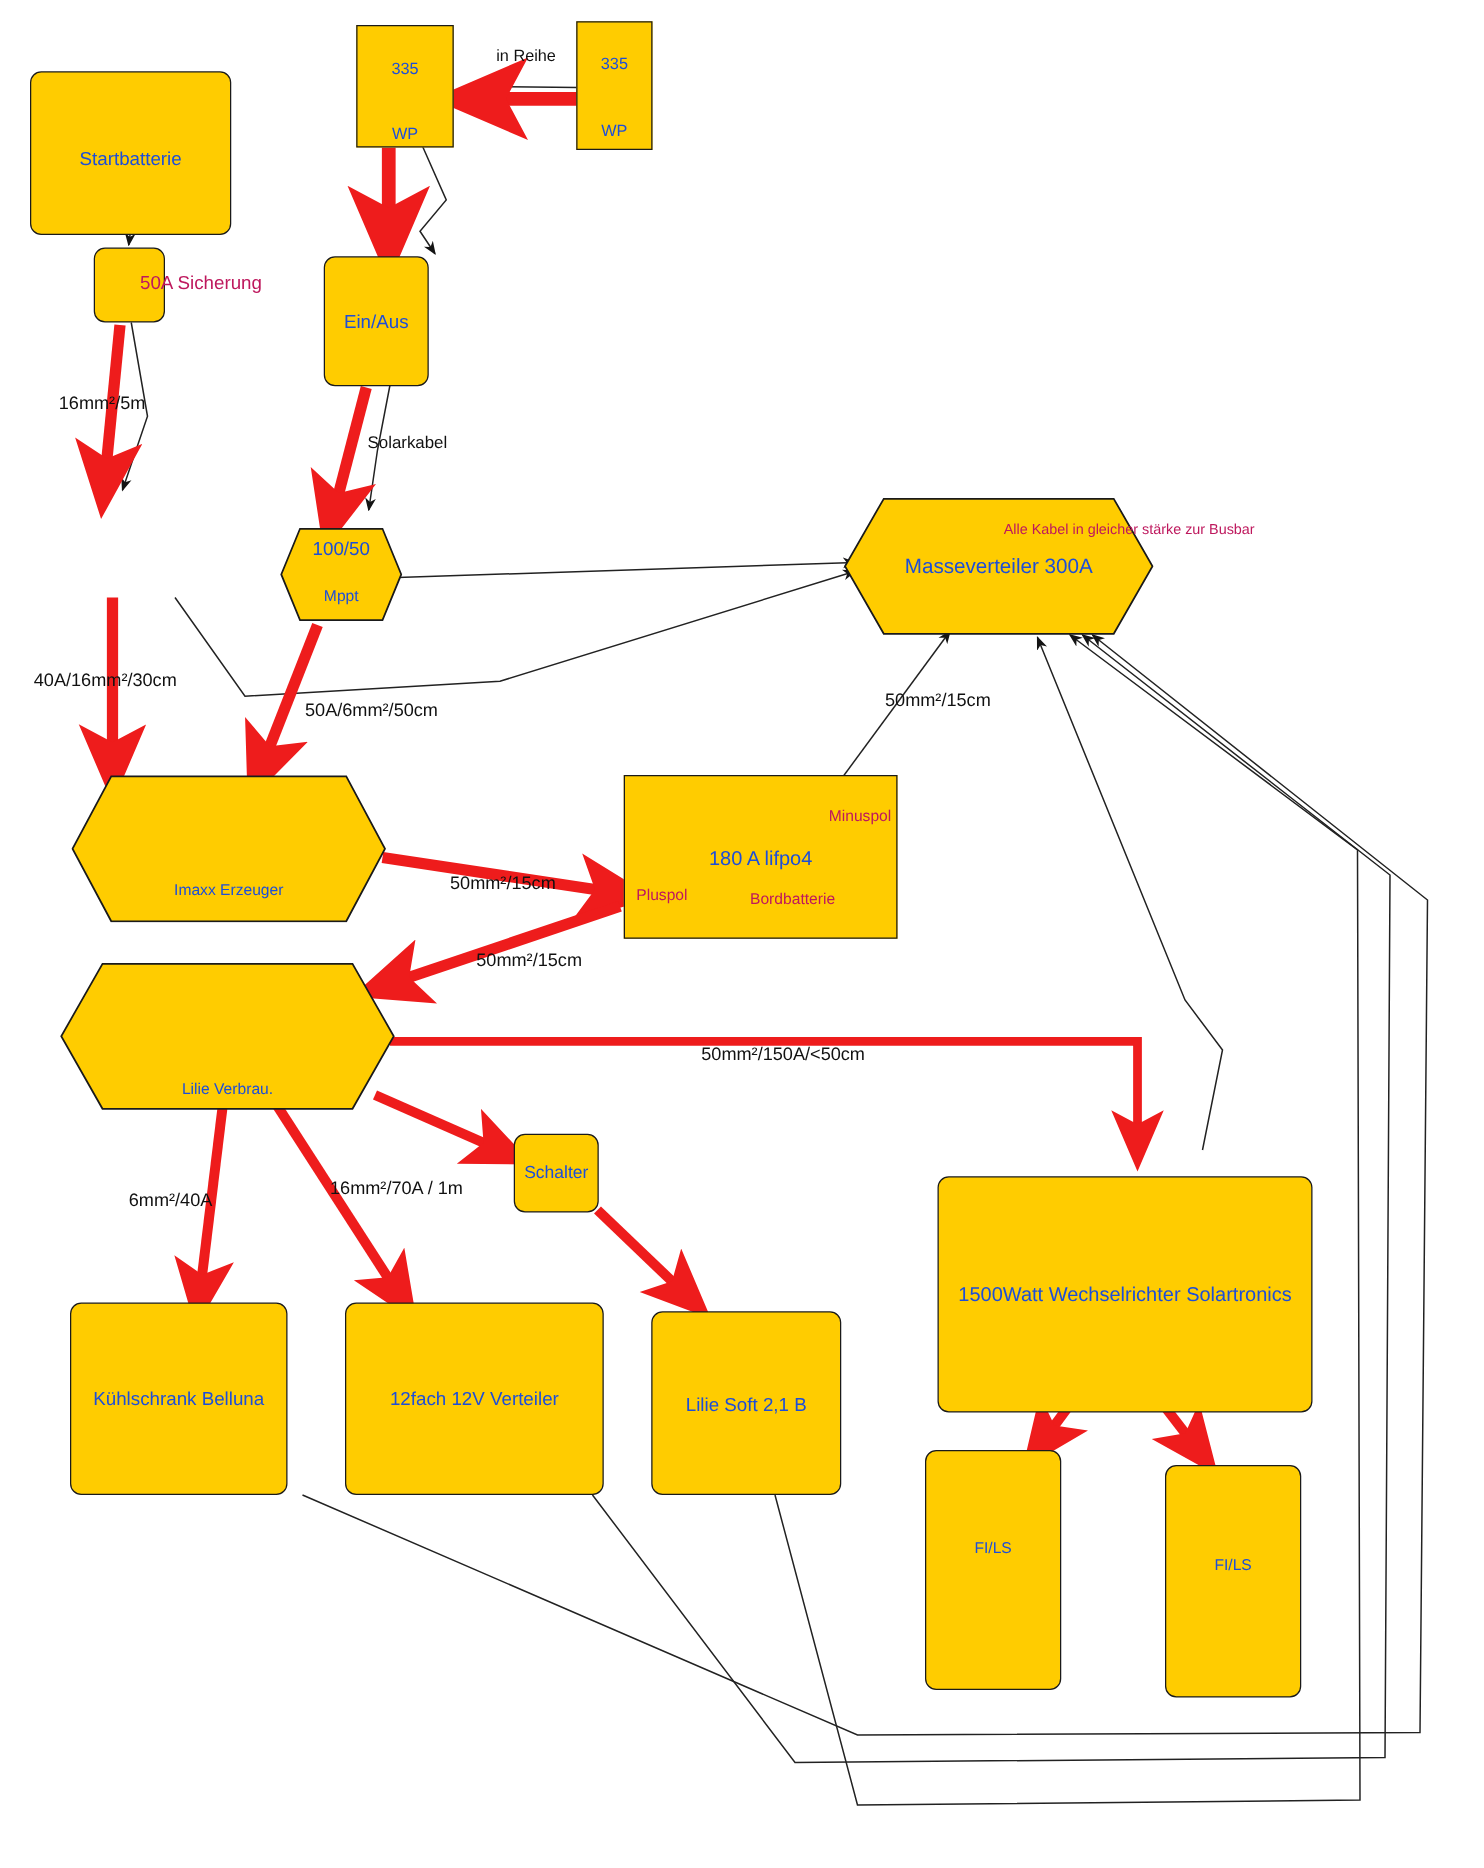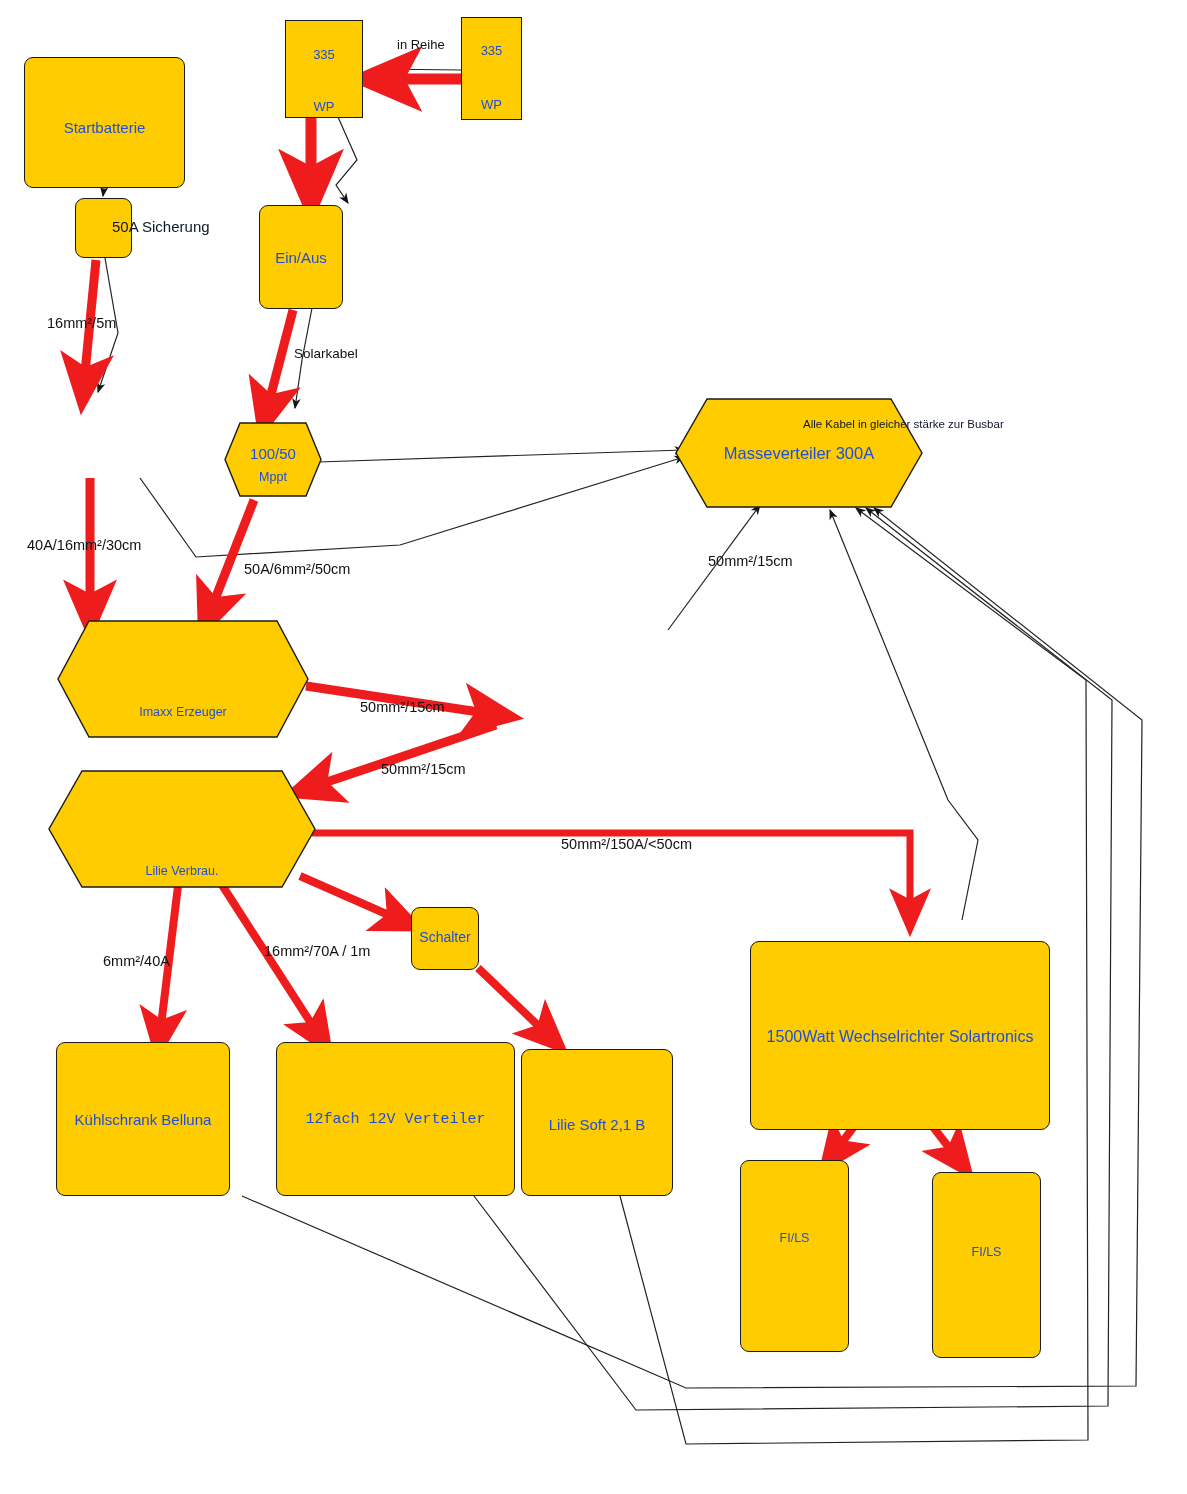--- a/index.html
+++ b/index.html
@@ -4,21 +4,21 @@
 <style>
   html,body{margin:0;padding:0;background:#ffffff;}
   body{font-family:"Liberation Sans", sans-serif;}
   #canvas{position:relative;width:1187px;height:1494px;background:#ffffff;overflow:hidden;}
   #wires{position:absolute;left:0;top:0;width:1187px;height:1494px;}
   .node{position:absolute;box-sizing:border-box;background:#FFCC00;border:1px solid #1a1a1a;}
   .node.rounded{border-radius:9px;}
   .node.sharp{border-radius:0;}
   .node.hex{background:transparent;border:none;}
   .hexsvg{position:absolute;left:0;top:0;width:100%;height:100%;}
-  .lbl{position:absolute;color:#0f172a;white-space:nowrap;font-family:"Liberation Sans", sans-serif;}
+  .lbl{position:absolute;color:#be185d;white-space:nowrap;font-family:"Liberation Sans", sans-serif;}
   .nlabel{position:absolute;width:100%;text-align:center;color:#1d4ed8;white-space:nowrap;}
   .edge-label{position:absolute;color:#111111;white-space:nowrap;font-family:"Liberation Sans", sans-serif;background:transparent;}
 </style>
 </head>
 <body>
 
 <div id="canvas">
 
   <svg id="wires" viewBox="0 0 1187 1494">
     <defs>
@@ -83,21 +83,21 @@
 
   <div class="node rounded" style="left:259px;top:205px;width:84px;height:104px;">
     <div class="nlabel" style="top:43px;font-size:15px;">Ein/Aus</div>
   </div>
 
 
   <div class="node hex" style="left:224px;top:422px;width:98px;height:75px;">
     <svg class="hexsvg" viewBox="0 0 98 75" preserveAspectRatio="none">
       <polygon points="16,1 82,1 97,37.5 82,74 16,74 1,37.5" fill="#FFCC00" stroke="#1A1A1A" stroke-width="1.4"></polygon>
     </svg>
-    <div class="nlabel" style="top:23px;font-size:15px;">100/50</div>
+    <div class="nlabel" style="top:9px;font-size:15px;">100/50</div>
     <div class="nlabel" style="top:48px;font-size:12.5px;">Mppt</div>
   </div>
 
   <div class="node hex" style="left:675px;top:398px;width:248px;height:110px;">
     <svg class="hexsvg" viewBox="0 0 248 110" preserveAspectRatio="none">
       <polygon points="32,1 216,1 247,55 216,109 32,109 1,55" fill="#FFCC00" stroke="#1A1A1A" stroke-width="1.4"></polygon>
     </svg>
     <div class="lbl" style="left:128px;top:20px;font-size:11.5px;">Alle Kabel in gleicher stärke zur Busbar</div>
     <div class="nlabel" style="top:46px;font-size:16.5px;">Masseverteiler 300A</div>
   </div>
@@ -109,30 +109,36 @@
     <div class="nlabel" style="top:85px;font-size:12.5px;">Imaxx Erzeuger</div>
   </div>
 
   <div class="node hex" style="left:48px;top:770px;width:268px;height:118px;">
     <svg class="hexsvg" viewBox="0 0 268 118" preserveAspectRatio="none">
       <polygon points="34,1 234,1 267,59 234,117 34,117 1,59" fill="#FFCC00" stroke="#1A1A1A" stroke-width="1.4"></polygon>
     </svg>
     <div class="nlabel" style="top:94px;font-size:12.5px;">Lilie Verbrau.</div>
   </div>
 
+  <div class="node sharp" style="left:499px;top:620px;width:219px;height:131px;">
+    <div class="lbl" style="left:163px;top:25px;font-size:12.5px;">Minuspol</div>
+    <div class="nlabel" style="top:58px;font-size:16px;">180 A lifpo4</div>
+    <div class="lbl" style="left:9px;top:88px;font-size:12.5px;">Pluspol</div>
+    <div class="lbl" style="left:100px;top:91px;font-size:12.5px;">Bordbatterie</div>
+  </div>
 
   <div class="node rounded" style="left:411px;top:907px;width:68px;height:63px;">
     <div class="nlabel" style="top:21px;font-size:14px;">Schalter</div>
   </div>
 
   <div class="node rounded" style="left:56px;top:1042px;width:174px;height:154px;">
     <div class="nlabel" style="top:68px;font-size:15px;">Kühlschrank Belluna</div>
   </div>
 
-  <div class="node rounded" style="left:276px;top:1042px;width:239px;height:154px;font-family:Liberation Mono, monospace;">
+  <div class="node rounded" style="left:276px;top:1042px;width:207px;height:154px;">
     <div class="nlabel" style="top:68px;font-size:15px;">12fach 12V Verteiler</div>
   </div>
 
   <div class="node rounded" style="left:521px;top:1049px;width:152px;height:147px;">
     <div class="nlabel" style="top:66px;font-size:15px;">Lilie Soft 2,1 B</div>
   </div>
 
   <div class="node rounded" style="left:750px;top:921px;width:300px;height:189px;margin-top:20px;">
     <div class="nlabel" style="top:86px;font-size:16px;">1500Watt Wechselrichter Solartronics</div>
   </div>

